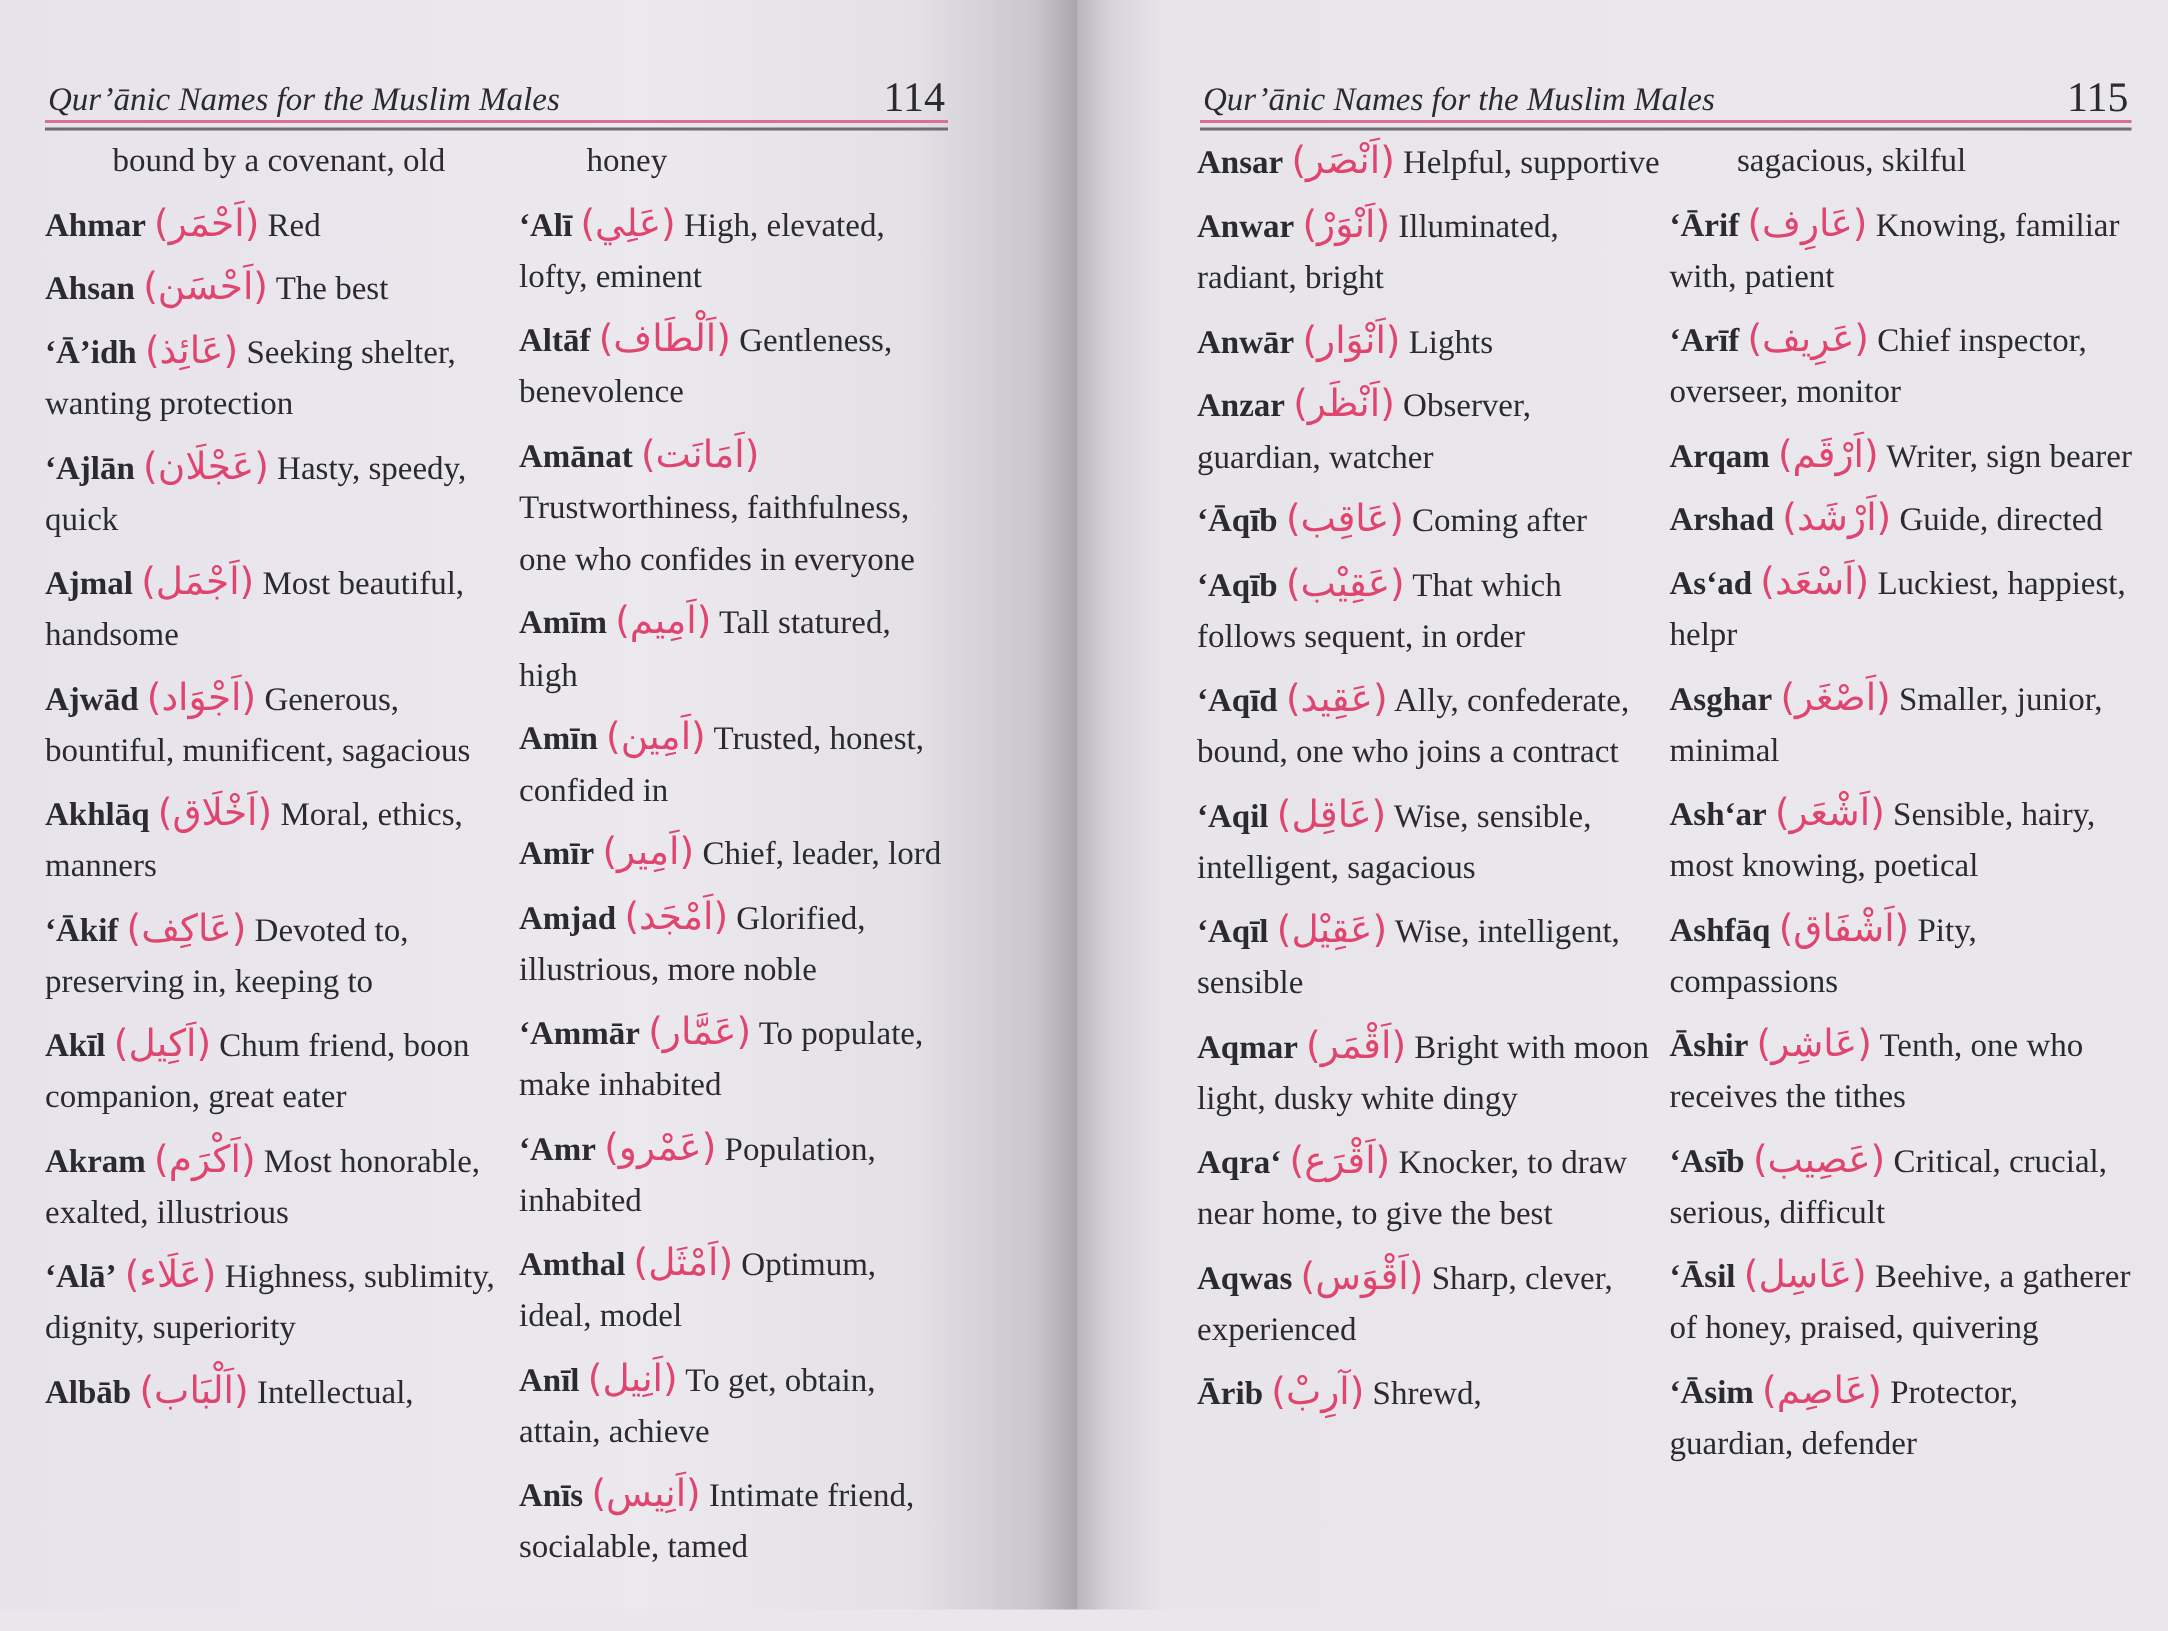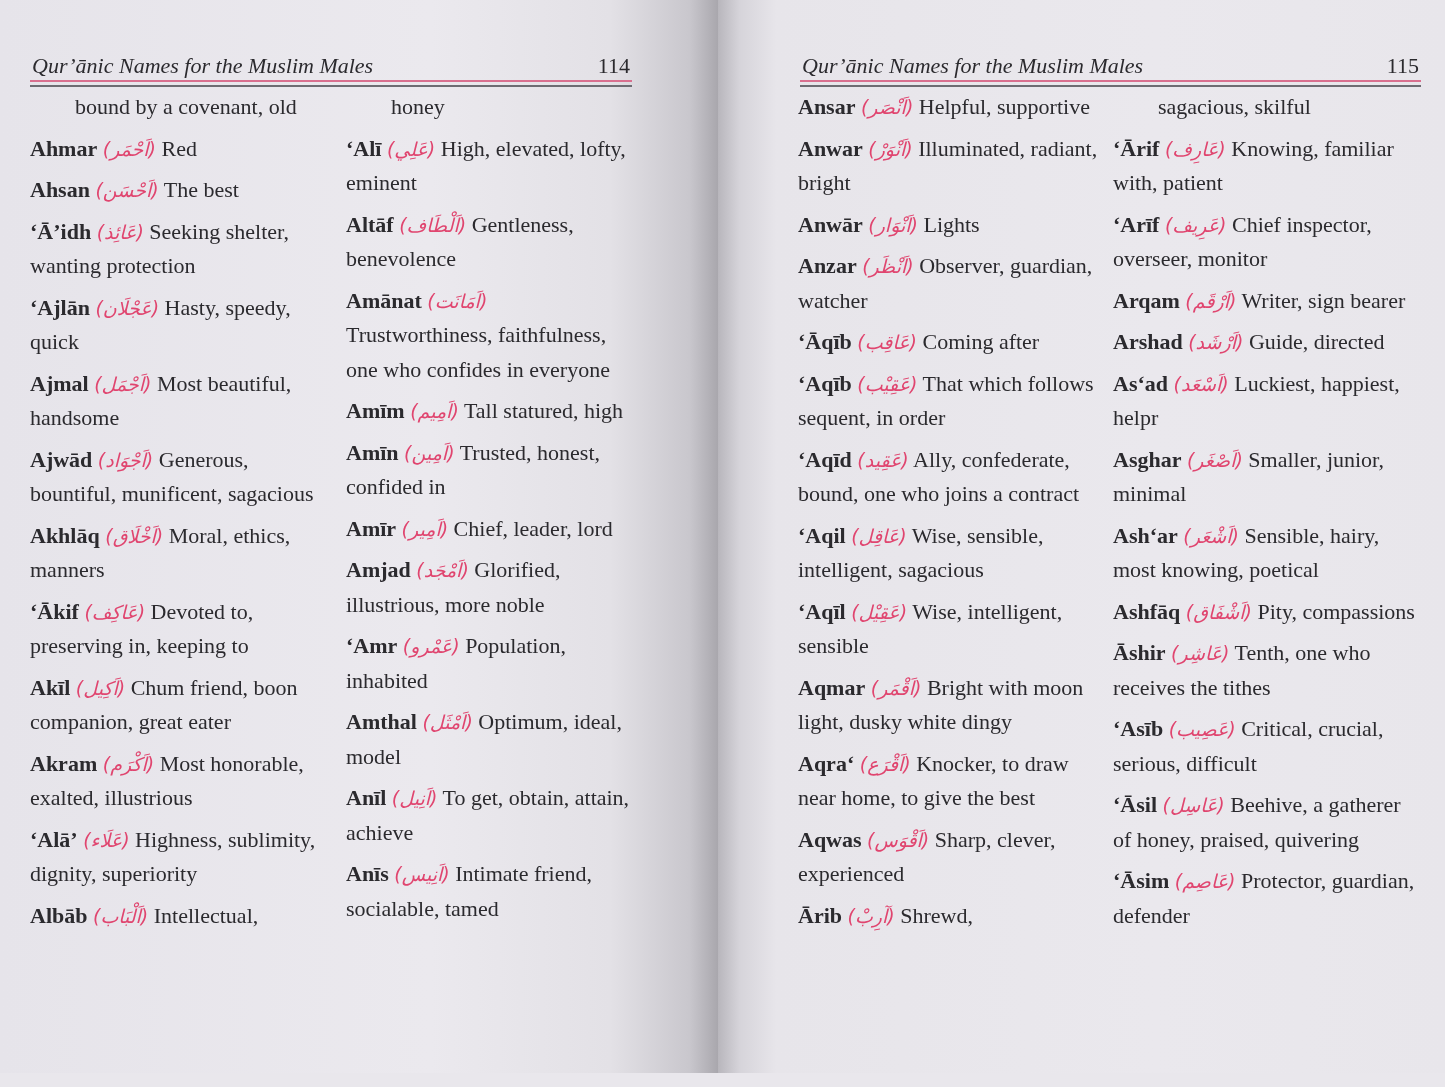--- a/index.html
+++ b/index.html
@@ -22,40 +22,39 @@
     width: 727px;
     background: linear-gradient(to right, #b8b6bc 0%, #d6d4da 3%, #e7e5ea 8%, #eae8ed 60%, #e8e6eb 100%);
   }
   .running-head {
     position: absolute; top: 48px; height: 32px;
     display: flex; justify-content: space-between; align-items: flex-end;
   }
   .page-left .running-head { left: 32px; width: 598px; }
   .page-right .running-head { left: 84px; width: 617px; }
   .head-title { font-style: italic; font-size: 22px; line-height: 28px; }
-  .head-num { font-size: 22px; line-height: 28px; }
+  .head-num { font-size: 28px; line-height: 28px; }
   .rule-pink { position: absolute; top: 80px; height: 2px; background: #d9708f; }
   .rule-gray { position: absolute; top: 85px; height: 2px; background: #6d6c72; }
   .page-left .rule-pink, .page-left .rule-gray { left: 30px; width: 602px; }
   .page-right .rule-pink, .page-right .rule-gray { left: 82px; width: 621px; }
 
   .col { position: absolute; top: 90px; font-size: 22px; line-height: 34.5px; }
   .col-l1 { left: 30px; width: 310px; }
   .col-l2 { left: 346px; width: 290px; }
   .col-r1 { left: 80px; width: 310px; }
   .col-r2 { left: 395px; width: 310px; }
 
   .entry { margin: 0 0 7px 0; }
   .entry.cont { margin-bottom: 7px; margin-left: 45px; }
   .name { font-weight: bold; }
   .arabic {
     color: #e0456f;
     font-family: "DejaVu Sans", sans-serif;
-    font-size: 19px;
-    font-style: italic;
+    font-size: 25px;
   }
   .def { }
 </style>
 </head>
 <body>
 
 <div class="spread">
 
   <div class="page page-left">
     <div class="running-head">
@@ -82,20 +81,21 @@
       </div>
     <div class="col col-l2">
         <div class="entry cont">honey</div>
         <div class="entry"><span class="name">‘Alī</span> <span class="arabic" dir="rtl">(عَلِي)</span> <span class="def">High, elevated, lofty, eminent</span></div>
         <div class="entry"><span class="name">Altāf</span> <span class="arabic" dir="rtl">(اَلْطَاف)</span> <span class="def">Gentleness, benevolence</span></div>
         <div class="entry"><span class="name">Amānat</span> <span class="arabic" dir="rtl">(اَمَانَت)</span> <span class="def">Trustworthiness, faithfulness, one who confides in everyone</span></div>
         <div class="entry"><span class="name">Amīm</span> <span class="arabic" dir="rtl">(اَمِيم)</span> <span class="def">Tall statured, high</span></div>
         <div class="entry"><span class="name">Amīn</span> <span class="arabic" dir="rtl">(اَمِين)</span> <span class="def">Trusted, honest, confided in</span></div>
         <div class="entry"><span class="name">Amīr</span> <span class="arabic" dir="rtl">(اَمِير)</span> <span class="def">Chief, leader, lord</span></div>
         <div class="entry"><span class="name">Amjad</span> <span class="arabic" dir="rtl">(اَمْجَد)</span> <span class="def">Glorified, illustrious, more noble</span></div>
+        <div class="entry"><span class="name">‘Ammār</span> <span class="arabic" dir="rtl">(عَمَّار)</span> <span class="def">To populate, make inhabited</span></div>
         <div class="entry"><span class="name">‘Amr</span> <span class="arabic" dir="rtl">(عَمْرو)</span> <span class="def">Population, inhabited</span></div>
         <div class="entry"><span class="name">Amthal</span> <span class="arabic" dir="rtl">(اَمْثَل)</span> <span class="def">Optimum, ideal, model</span></div>
         <div class="entry"><span class="name">Anīl</span> <span class="arabic" dir="rtl">(اَنِيل)</span> <span class="def">To get, obtain, attain, achieve</span></div>
         <div class="entry"><span class="name">Anīs</span> <span class="arabic" dir="rtl">(اَنِيس)</span> <span class="def">Intimate friend, socialable, tamed</span></div>
       </div>
   </div>
 
   <div class="page page-right">
     <div class="running-head">
       <span class="head-title">Qur’ānic Names for the Muslim Males</span>

